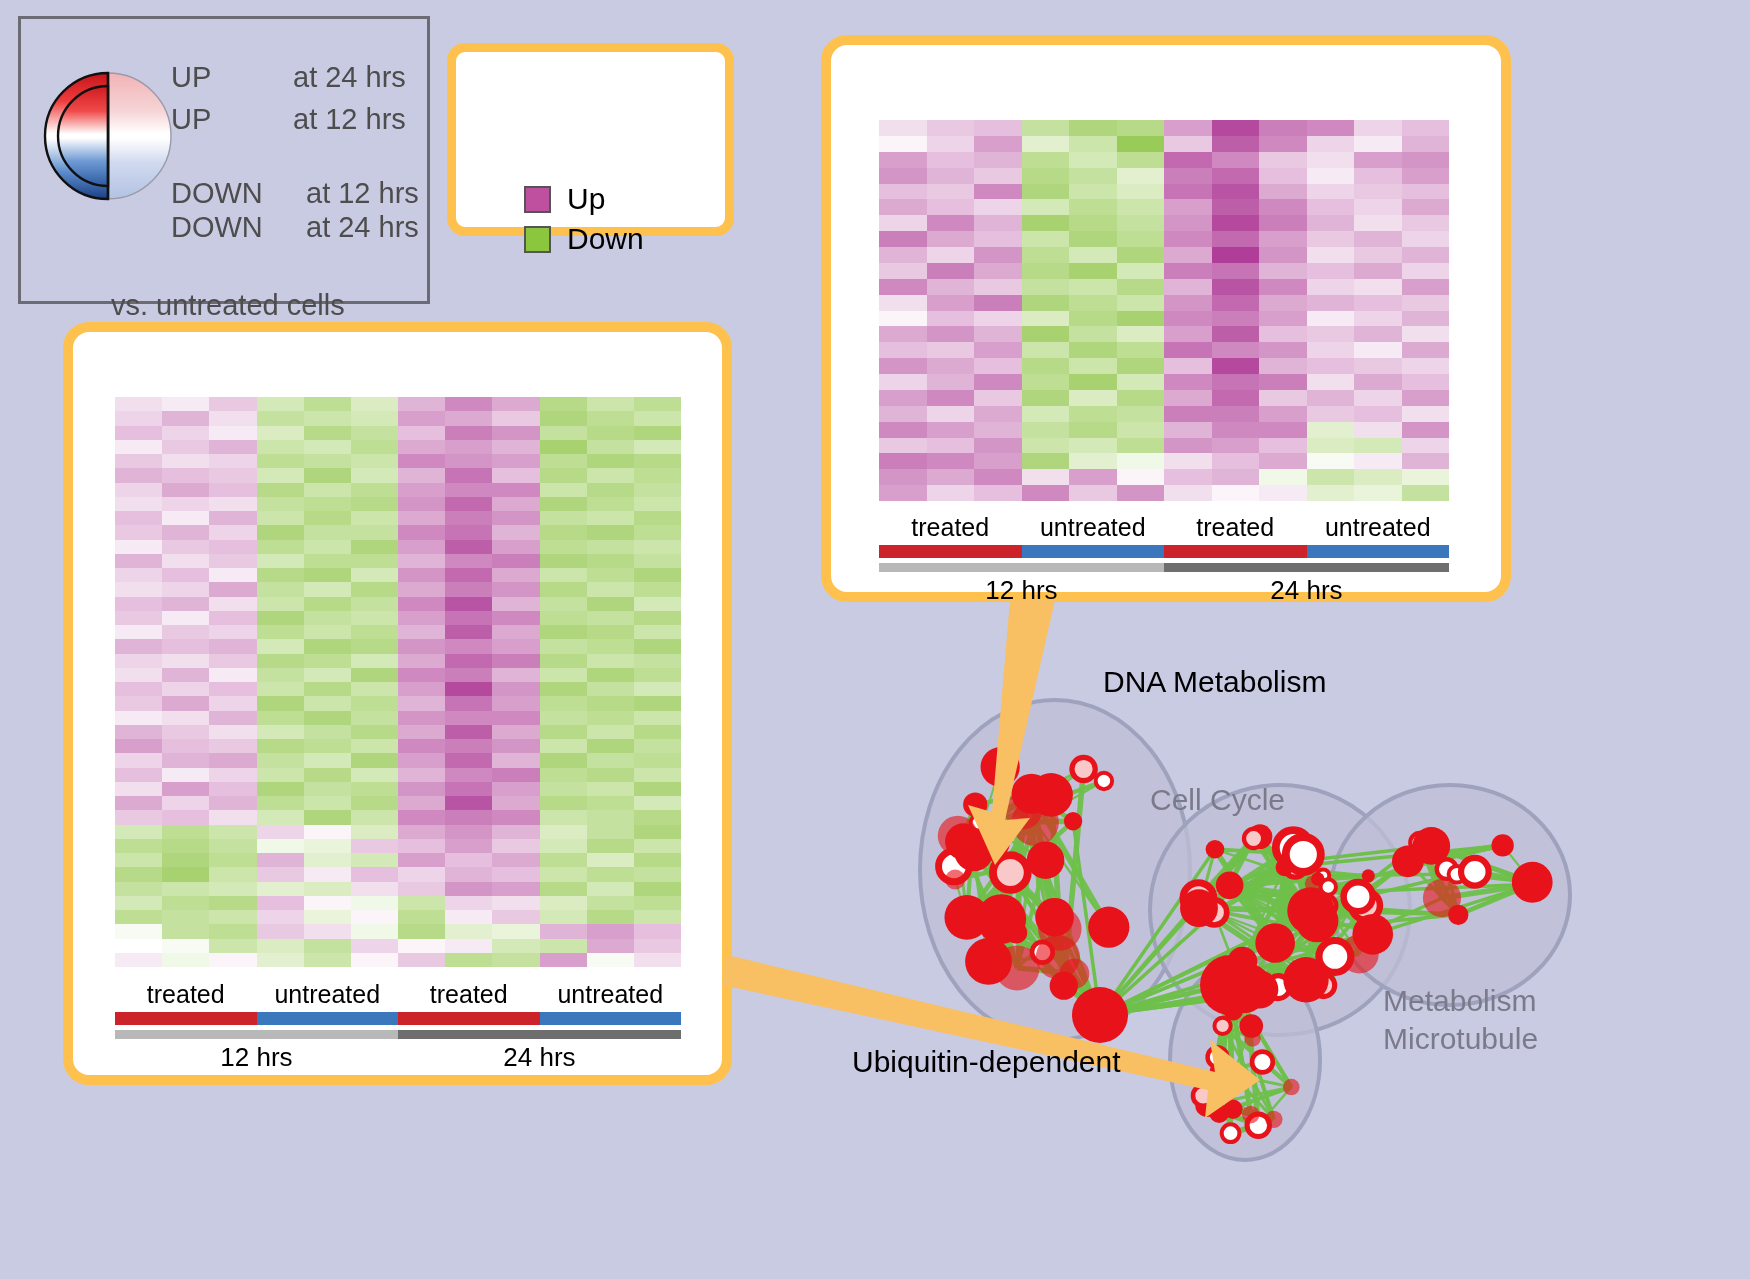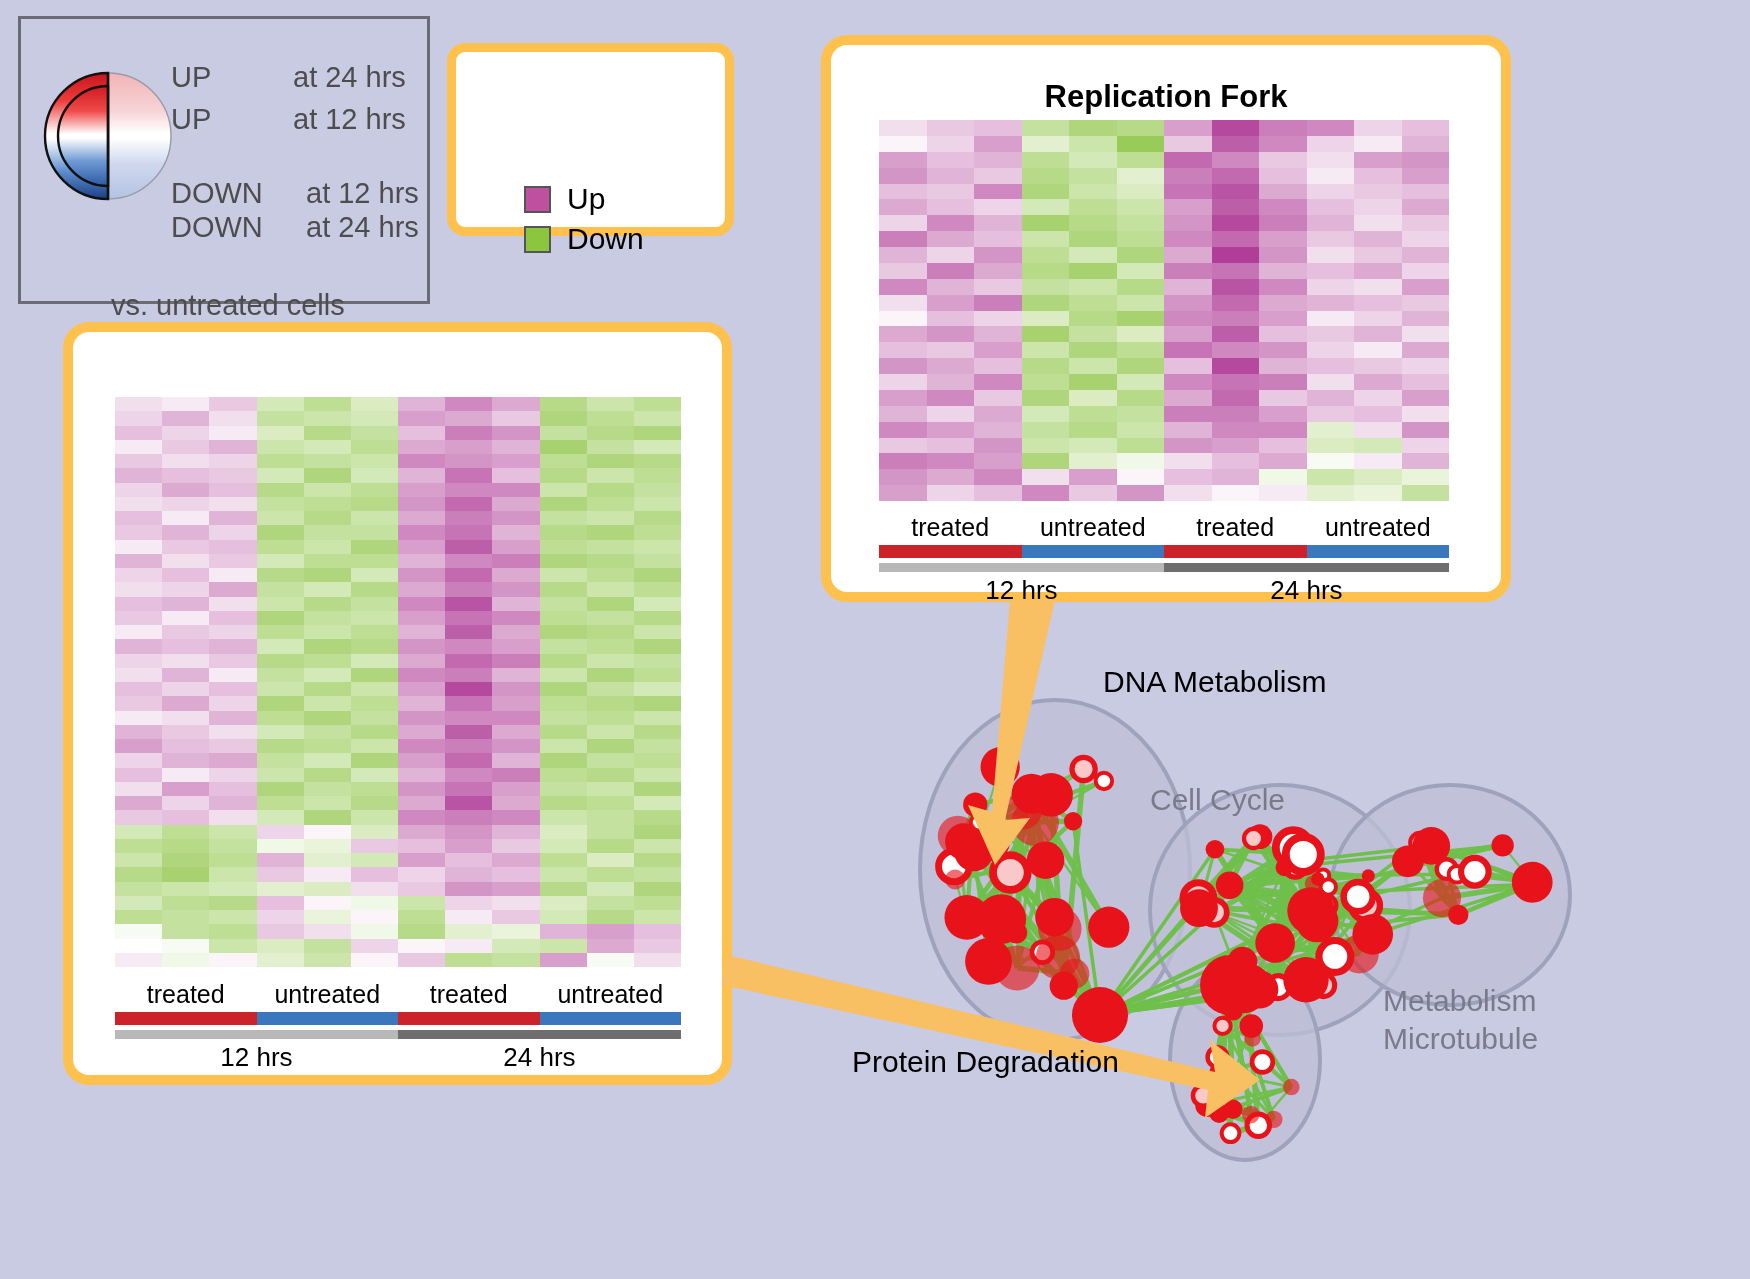--- a/index.html
+++ b/index.html
@@ -127,21 +127,20 @@
     <span class="sw" id="sw-up-c" style="background: rgb(191, 80, 160);"></span>
     <span class="swlab">Up</span>
   </div>
   <div class="swrow" id="sw-dn">
     <span class="sw" id="sw-dn-c" style="background: rgb(140, 198, 62);"></span>
     <span class="swlab">Down</span>
   </div>
 </div>
 
 <div class="panel" id="panel-rep">
-  <div class="ptitle">Replication Fork</div>
   <div class="hm" id="hm-rep" style="left: 48px; top: 75px; width: 570px; height: 381px; grid-template-columns: repeat(12, 1fr); grid-template-rows: repeat(24, 1fr);">
       <div style="background:rgb(242,223,238)"></div>
       <div style="background:rgb(233,201,226)"></div>
       <div style="background:rgb(229,191,221)"></div>
       <div style="background:rgb(197,225,159)"></div>
       <div style="background:rgb(175,214,124)"></div>
       <div style="background:rgb(182,218,136)"></div>
       <div style="background:rgb(216,159,204)"></div>
       <div style="background:rgb(180,73,158)"></div>
       <div style="background:rgb(202,126,186)"></div>
@@ -1333,14 +1332,14 @@
   <polygon fill="#f9bf63" points="727,955 1215,1072 1210,1040 1260,1080 1205,1118 1208,1090 722,985"></polygon>
 </svg>
 
 <div class="netlab" id="lab-dna">DNA Metabolism</div>
 <div class="netlab" id="lab-cc">Cell Cycle</div>
 <div class="netlab" id="lab-mt">
   <div>Metabolism</div>
   <div>Microtubule</div>
 </div>
 <div class="netlab" id="lab-ub">
-  <div>Protein Degradation</div>
+  <div>Ubiquitin-dependent</div>
 </div>
 
 </body></html>

